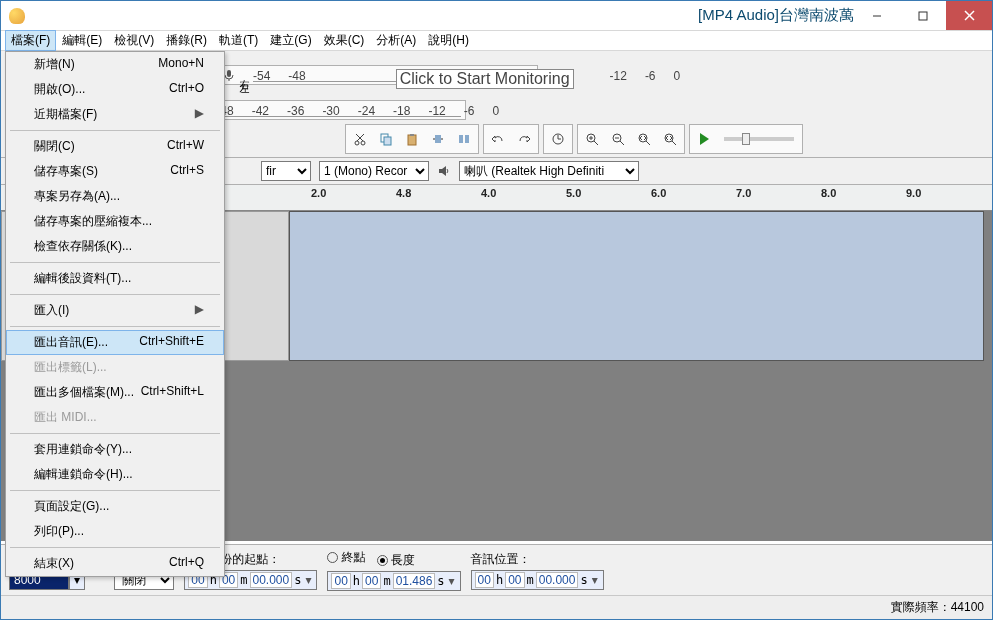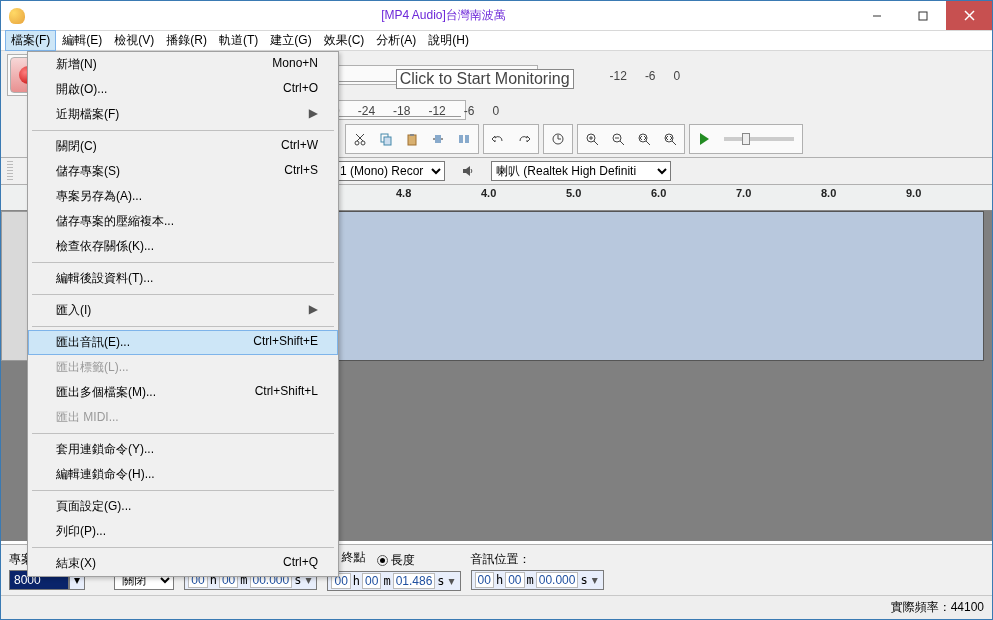--- a/index.html
+++ b/index.html
@@ -1,46 +1,46 @@
 <!DOCTYPE html>
 <html><head>
 <meta charset="utf-8">
 <style>
 *{box-sizing:border-box;margin:0;padding:0;font-family:"Microsoft JhengHei","Segoe UI",sans-serif;font-size:12px}
 body{background:#fff;width:993px;height:620px;overflow:hidden;position:relative;border:1px solid #3a7ab3}
 .titlebar{height:30px;background:#fff;display:flex;align-items:center;border-bottom:1px solid #d8d8d8}
 .titlebar .app-icon{width:16px;height:16px;margin:0 8px;background:radial-gradient(circle at 30% 30%,#ffd966,#e8a33d);border-radius:50% 50% 40% 40%}
-.titlebar .title{flex:1;text-align:center;font-size:12px;color:#6d28d9}
+.titlebar .title{flex:1;text-align:right;font-size:15px;color:#0c4a6e}
 .winbtns{display:flex;height:100%}
 .winbtn{width:46px;display:flex;align-items:center;justify-content:center;color:#333}
 .winbtn.close{background:#c75050;color:#fff}
 .menubar{height:20px;display:flex;align-items:center;padding:0 4px;border-bottom:1px solid #d8d8d8;background:#fff}
 .menuitem{padding:2px 6px;cursor:default}
 .menuitem.active{background:#cde6f7;border:1px solid #7eb4ea;padding:1px 5px}
 .toolbars{background:#f0f0f0;border-bottom:1px solid #b0b0b0;padding:2px 4px;display:flex;flex-wrap:wrap;gap:2px;align-items:center;position:relative}
 .tbrow{display:flex;align-items:center;gap:0;flex-wrap:wrap;width:100%}
 .tbgroup{display:flex;align-items:center;border:1px solid #b0b0b0;background:#fafafa;padding:2px;margin:1px 2px;gap:2px}
 .tbtn{width:24px;height:24px;border:1px solid transparent;display:flex;align-items:center;justify-content:center;background:#fafafa}
 .bigbtn{width:36px;height:36px;border-radius:4px;border:1px solid #b0b0b0;display:flex;align-items:center;justify-content:center;margin:2px}
 .recbtn{background:linear-gradient(#f7d7d7,#e89090);}
 .recbtn .dot{width:18px;height:18px;border-radius:50%;background:radial-gradient(circle at 35% 35%,#ff8080,#c00000)}
 .meter{display:flex;align-items:center;gap:4px;border:1px solid #b0b0b0;background:#fafafa;padding:2px 4px;margin:1px 2px}
 .meter .lbl{font-size:10px;line-height:9px;writing-mode:vertical-rl;text-orientation:upright;letter-spacing:-3px}
 .meter .scale{display:flex;gap:18px;font-size:10px;color:#444;position:relative;width:280px;border-bottom:1px solid #999;height:14px;align-items:flex-start;padding-top:1px}
 .meter .scale span{position:relative}
 .meter .monitor{position:absolute;left:72px;top:0;background:#fff;border:1px solid #888;font-size:16px;padding:0 3px;white-space:nowrap}
 select{font-size:12px;height:20px;border:1px solid #7a7a7a;background:#fff}
-.devrow{display:flex;align-items:center;gap:16px;padding:3px 6px;background:#f0f0f0;border-bottom:1px solid #b0b0b0}
+.devrow{display:flex;align-items:center;gap:8px;padding:3px 6px;background:#f0f0f0;border-bottom:1px solid #b0b0b0}
 .ruler{height:26px;background:#eef0f0;border-bottom:1px solid #888;position:relative;margin-left:0}
 .ruler .ticks{position:absolute;left:290px;right:0;top:0;bottom:0}
 .ruler .tick{position:absolute;top:2px;font-size:11px;font-weight:bold;color:#222}
 .trackarea{height:330px;background:#808080;position:relative;overflow:hidden}
 .trackpanel{position:absolute;left:0;top:0;width:288px;height:150px;background:#d9d9d9;border:1px solid #999}
 .wave{position:absolute;left:288px;right:8px;top:0;height:150px;background:#b8c8dd;border:1px solid #555}
-.dropdown{position:absolute;left:26px;top:50px;width:312px;background:#f0f0f0;border:1px solid #a0a0a0;box-shadow:2px 2px 4px rgba(0,0,0,.2);z-index:100}
+.dropdown{position:absolute;left:4px;top:50px;width:220px;background:#f0f0f0;border:1px solid #a0a0a0;box-shadow:2px 2px 4px rgba(0,0,0,.2);z-index:100}
 .dd-item{display:flex;justify-content:space-between;padding:4px 20px 4px 28px;cursor:default;white-space:nowrap}
 .dd-item.hover{background:#cde6f7;border:1px solid #7eb4ea;padding:3px 19px 3px 27px}
 .dd-item.disabled{color:#9a9a9a}
 .dd-item .arrow{color:#555}
 .dd-sep{height:1px;background:#c0c0c0;margin:3px 4px}
 .statusarea{position:absolute;bottom:0;left:0;right:0;background:#f0f0f0;border-top:1px solid #b0b0b0}
 .selbar{display:flex;align-items:center;gap:10px;padding:4px 8px;border-bottom:1px solid #c8c8c8}
 .selgroup{display:flex;flex-direction:column;gap:2px}
 .selgroup .lbl{font-size:12px}
 .timebox{display:flex;align-items:center;border:1px solid #7a7a7a;background:#e8eefb;padding:1px 2px;height:20px}

